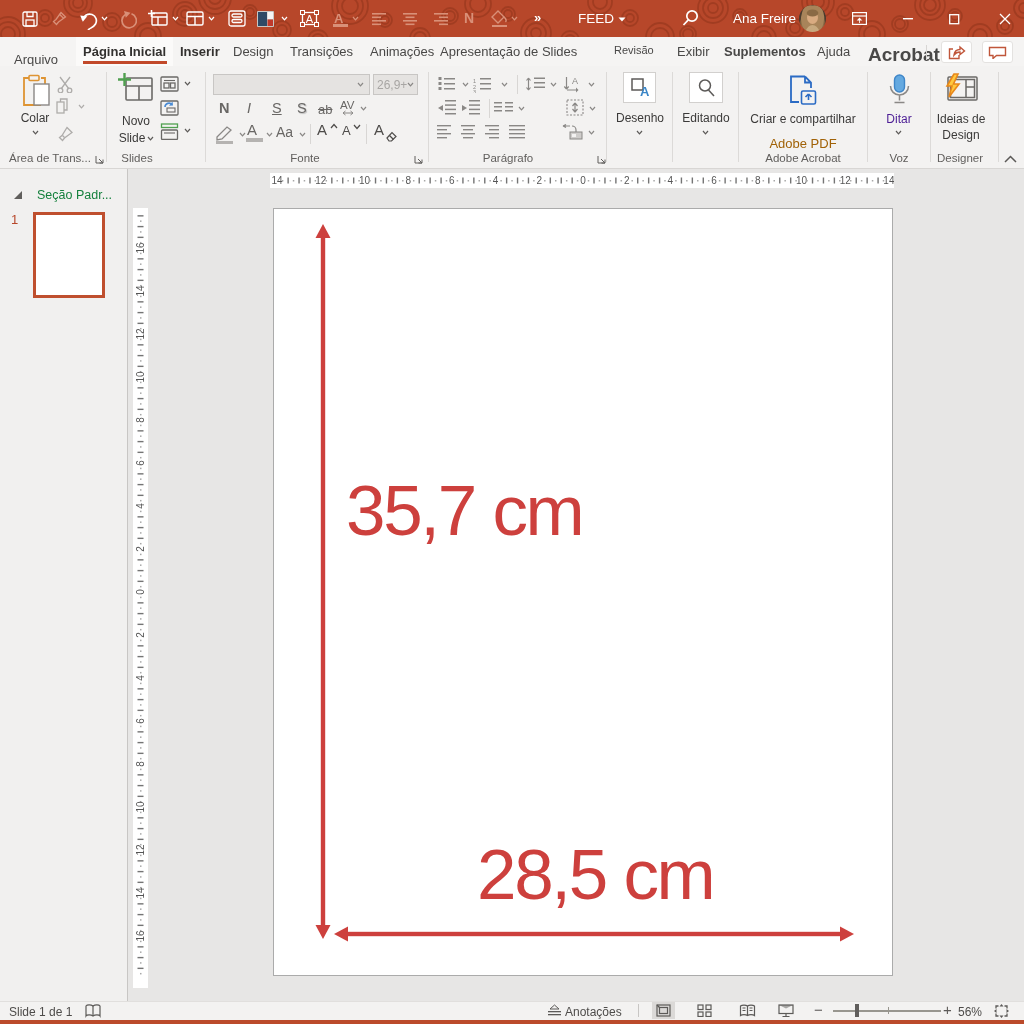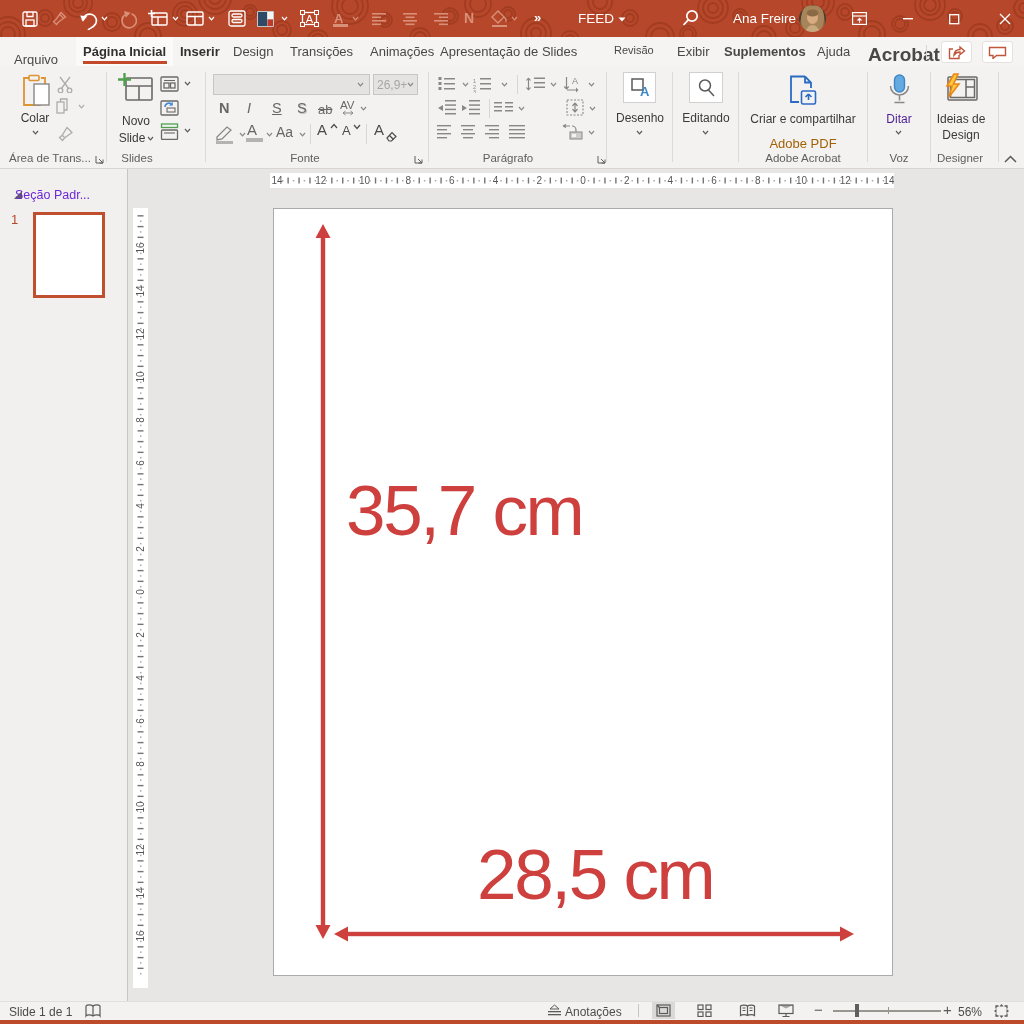--- a/index.html
+++ b/index.html
@@ -602,21 +602,21 @@
     </g>
     <path d="M10 1 L3 13 h5 L5 24 L15 11 h-5.5 L14 1 Z" fill="#ffc83d" stroke="#e8871a" stroke-width="1.6"></path>
   </svg>
 <div class="txt" style="left:961px;top:112px;transform:translateX(-50%);font-size:12px;color:#3b3a39">Ideias de</div>
 <div class="txt" style="left:961px;top:128px;transform:translateX(-50%);font-size:12px;color:#3b3a39">Design</div>
 <div class="abs" style="left:0;top:169px;width:1024px;height:832px;background:#e7e6e5"></div>
 <div class="abs" style="left:0;top:169px;width:128px;height:832px;background:#f1f0ef;border-right:1px solid #c8c6c4"></div>
 <svg class="ic" style="left:13px;top:190px" width="11" height="11">
     <path d="M9 1 V9 H1 Z" fill="#605e5c"></path>
   </svg>
-<div class="txt" style="left:15px;top:188px;font-size:12.5px;color:#6d28d9">Seção Padr...</div>
+<div class="txt" style="left:37px;top:188px;font-size:12.5px;color:#15803d">Seção Padr...</div>
 <div class="txt" style="left:11px;top:212px;font-size:13px;color:#b7472a">1</div>
 <div class="abs" style="left:33px;top:212px;width:72px;height:86px;background:#fff;border:3px solid #bf4f2e"></div>
 <svg class="ic" style="left:270px;top:173px" width="624" height="15">
     <rect x="0" y="0" width="624" height="15" fill="#ffffff"></rect>
     <text x="7.099999999999966" y="11" font-size="10" fill="#555555" text-anchor="middle" font-family="Liberation Sans">14</text>
     <rect x="11.8625" y="7" width="1.5" height="1.5" fill="#a8a8a8"></rect>
     <rect x="17.424999999999976" y="4.5" width="1.4" height="6" fill="#757575"></rect>
     <rect x="22.787499999999955" y="7" width="1.5" height="1.5" fill="#a8a8a8"></rect>
     <rect x="28.349999999999987" y="4.5" width="1.4" height="6" fill="#757575"></rect>
     <rect x="33.71249999999996" y="7" width="1.5" height="1.5" fill="#a8a8a8"></rect>

